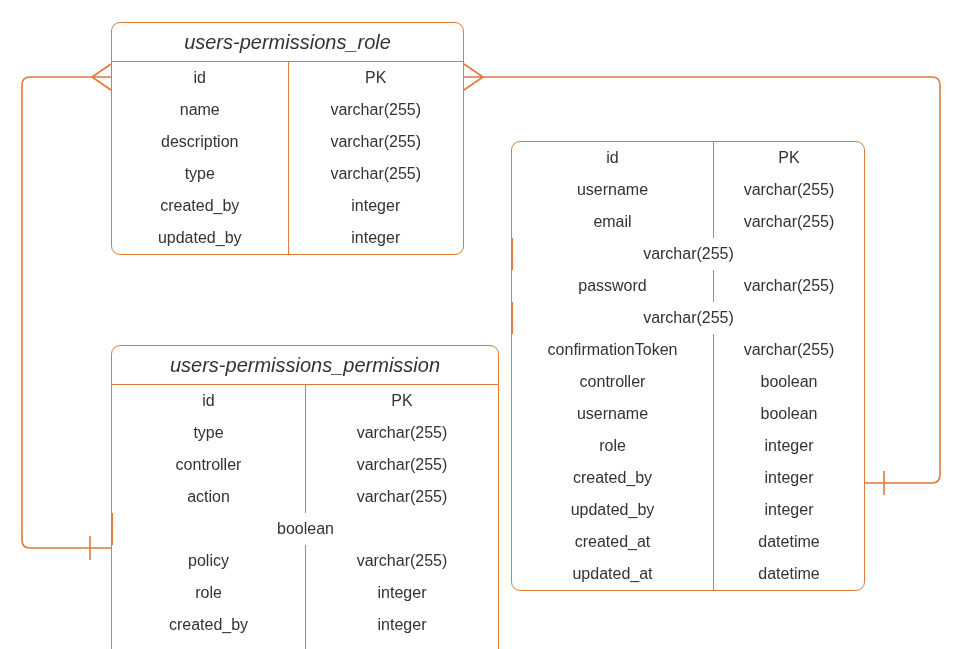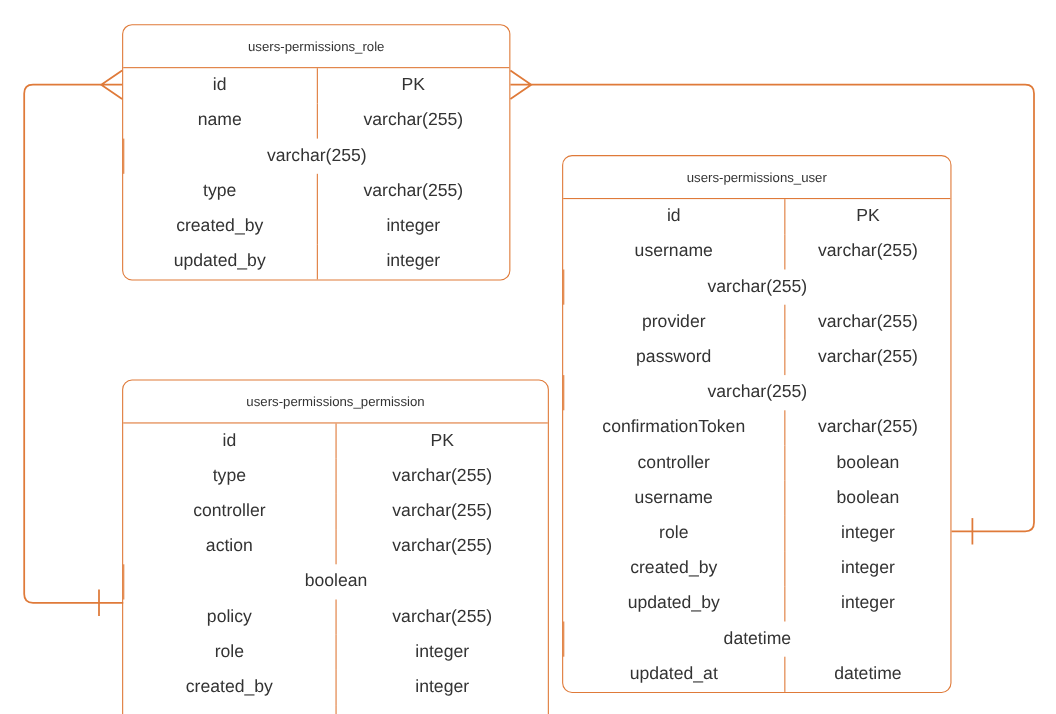--- a/index.html
+++ b/index.html
@@ -30,22 +30,23 @@
     background:var(--background);
     border:1.6px solid var(--stroke);
     border-radius:9px;
     color:var(--text);
     z-index:1;
   }
   .thead{
     height:38px;
     display:flex;align-items:center;justify-content:center;
     border-bottom:1.6px solid var(--stroke);
-    font-size:12px;
+    font-size:20px;
     white-space:nowrap;
+    font-style:italic;
   }
   .rows{display:block;}
   .row{display:flex;height:32px;}
   .cell{
     display:flex;align-items:center;justify-content:center;
     font-size:16px;
     white-space:nowrap;
     overflow:hidden;
   }
   .cell.field{width:50%;}
@@ -75,20 +76,21 @@
     <div class="rows">
         <div class="row">
           <div class="cell field">id</div>
           <div class="cell type">PK</div>
         </div>
         <div class="row">
           <div class="cell field">name</div>
           <div class="cell type">varchar(255)</div>
         </div>
         <div class="row">
+          <div class="cell field">description</div>
           <div class="cell type">varchar(255)</div>
         </div>
         <div class="row">
           <div class="cell field">type</div>
           <div class="cell type">varchar(255)</div>
         </div>
         <div class="row">
           <div class="cell field">created_by</div>
           <div class="cell type">integer</div>
         </div>
@@ -134,35 +136,34 @@
           <div class="cell type">integer</div>
         </div>
         <div class="row">
           <div class="cell field">updated_by</div>
           <div class="cell type">integer</div>
         </div>
       </div>
   </div>
 
   <div class="etable" id="table-user" style="left:511px;top:141px;width:354px;">
-    <div class="thead">users-permissions_user</div>
     <div class="rows">
         <div class="row">
           <div class="cell field">id</div>
           <div class="cell type">PK</div>
         </div>
         <div class="row">
           <div class="cell field">username</div>
           <div class="cell type">varchar(255)</div>
         </div>
         <div class="row">
-          <div class="cell type">varchar(255)</div>
-        </div>
-        <div class="row">
-          <div class="cell field">provider</div>
+          <div class="cell field">email</div>
+          <div class="cell type">varchar(255)</div>
+        </div>
+        <div class="row">
           <div class="cell type">varchar(255)</div>
         </div>
         <div class="row">
           <div class="cell field">password</div>
           <div class="cell type">varchar(255)</div>
         </div>
         <div class="row">
           <div class="cell type">varchar(255)</div>
         </div>
         <div class="row">
@@ -183,20 +184,21 @@
         </div>
         <div class="row">
           <div class="cell field">created_by</div>
           <div class="cell type">integer</div>
         </div>
         <div class="row">
           <div class="cell field">updated_by</div>
           <div class="cell type">integer</div>
         </div>
         <div class="row">
+          <div class="cell field">created_at</div>
           <div class="cell type">datetime</div>
         </div>
         <div class="row">
           <div class="cell field">updated_at</div>
           <div class="cell type">datetime</div>
         </div>
       </div>
   </div>
 
 </div>

